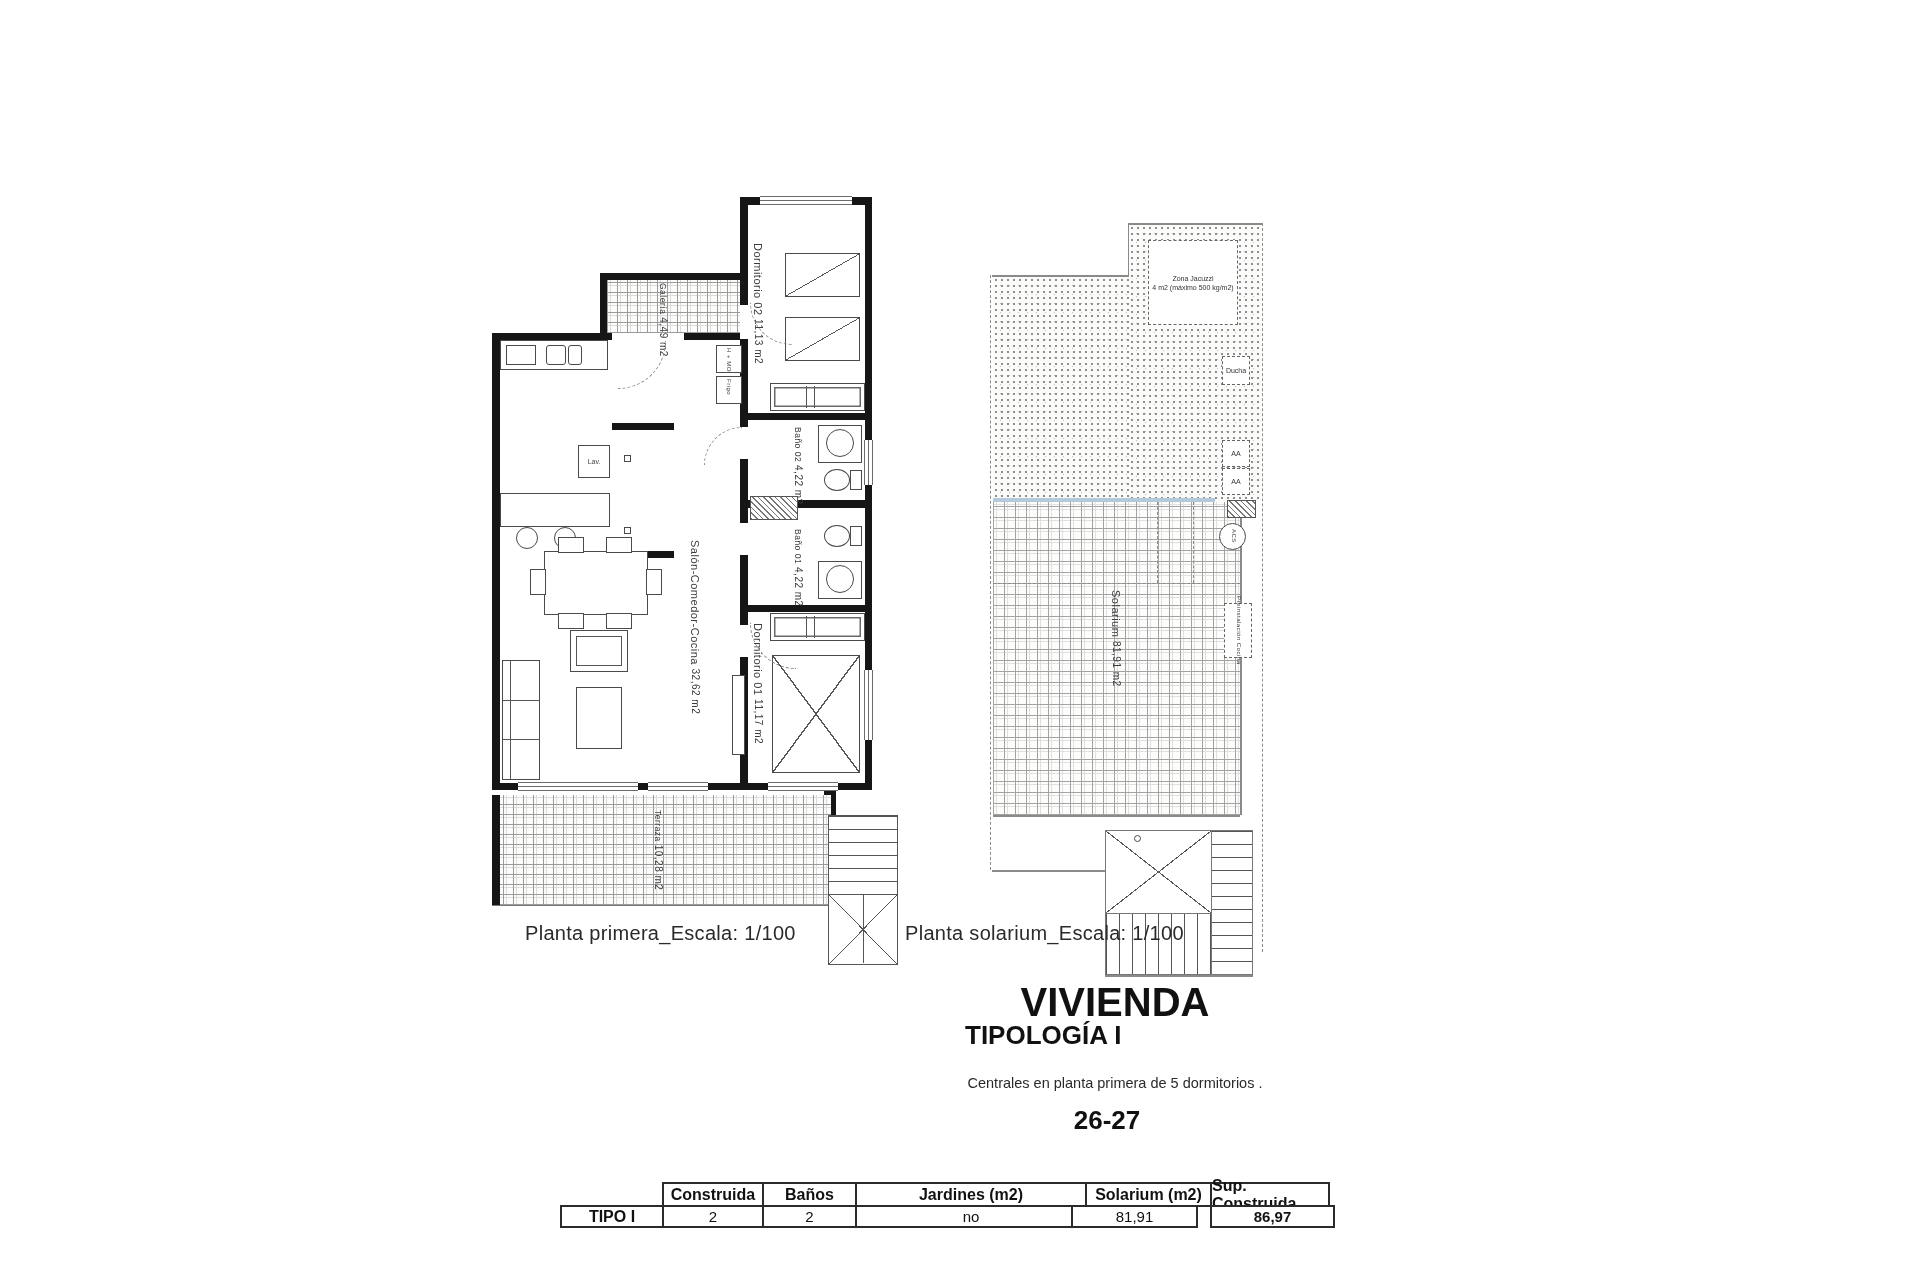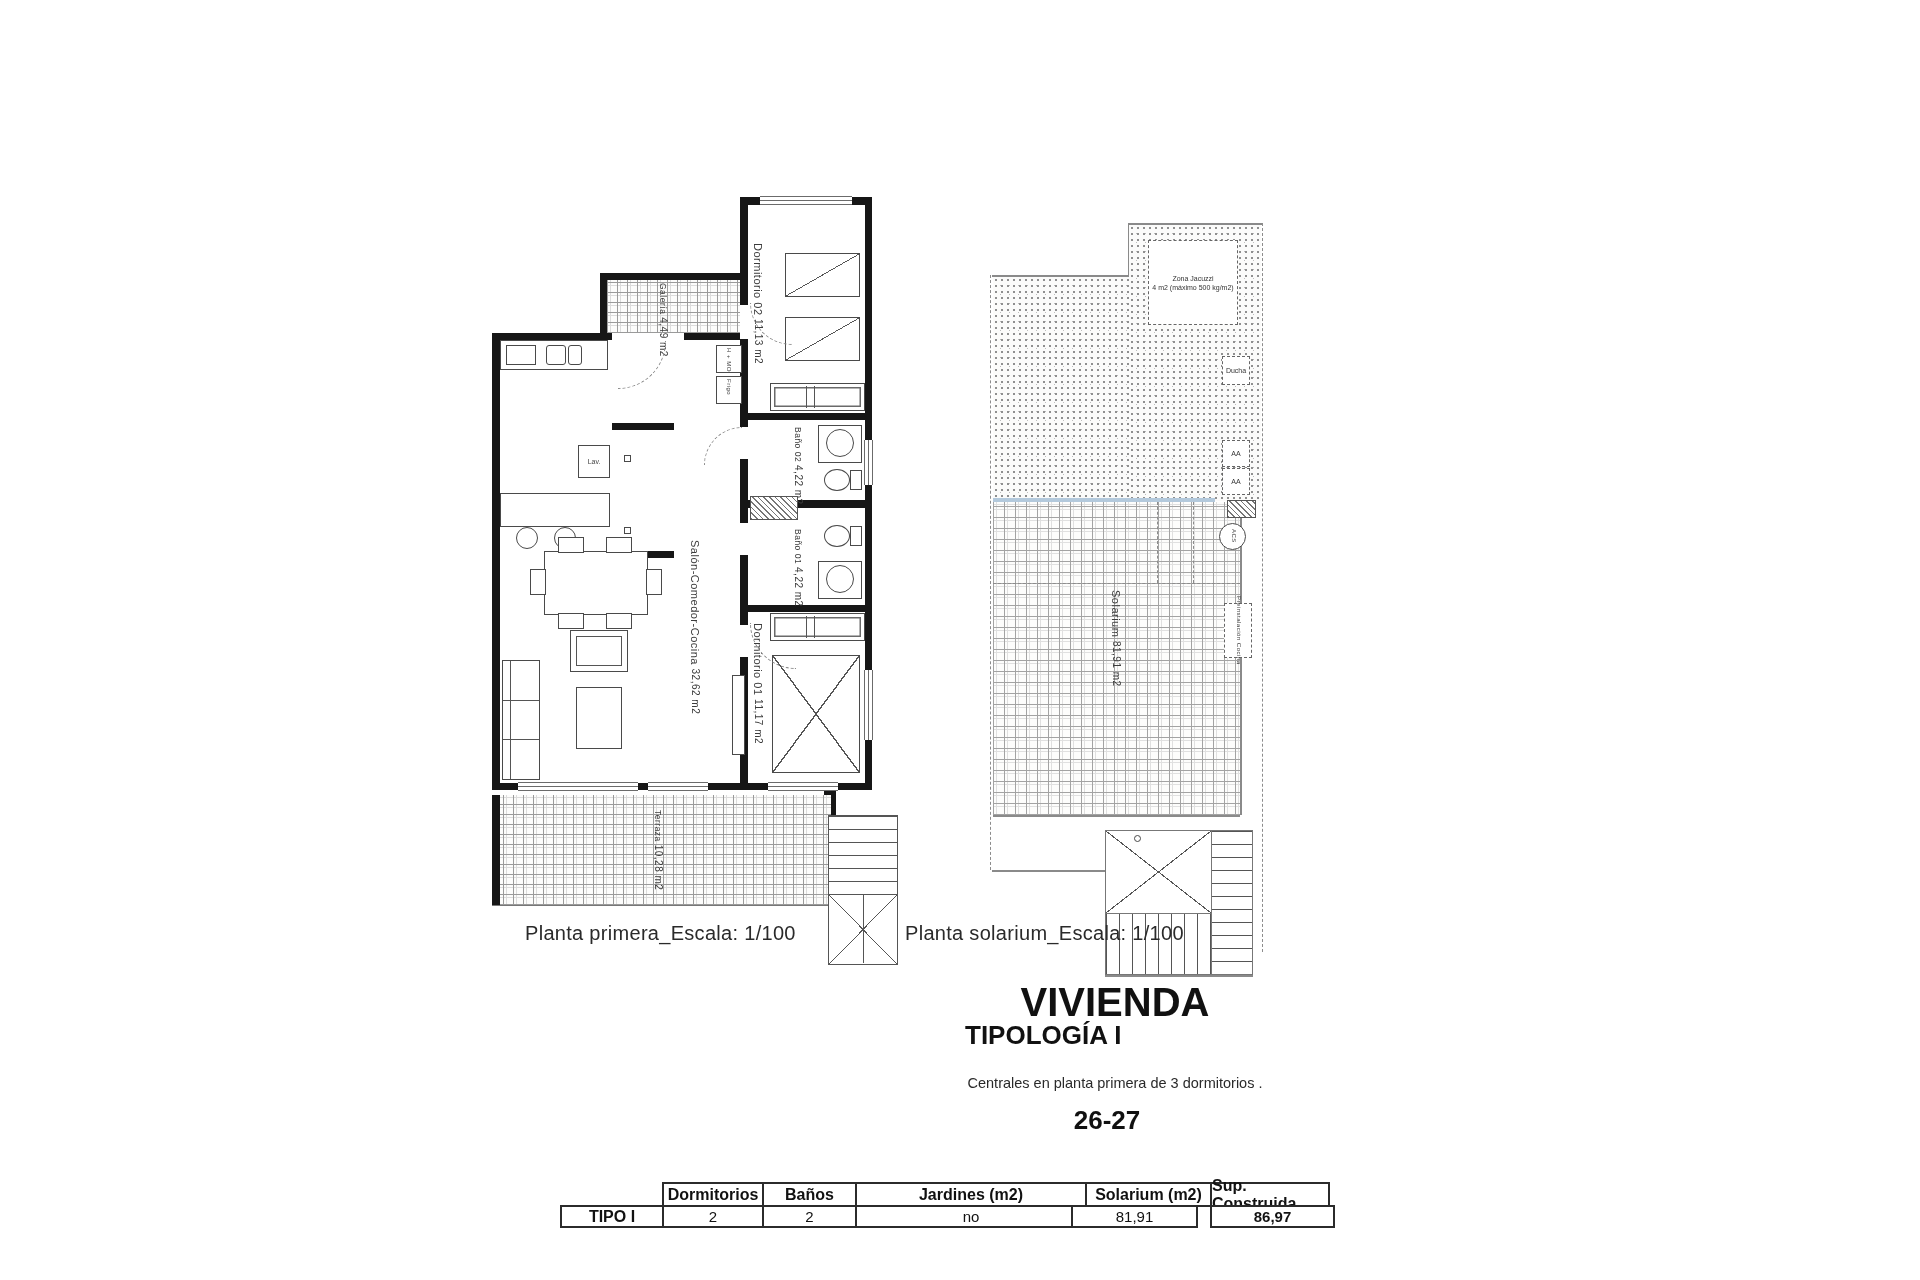--- a/index.html
+++ b/index.html
@@ -276,27 +276,27 @@
       <div class="abs roofx" style="left:0;top:0;width:105px;height:82px;"></div>
       <div class="circle" style="left:28px;top:4px;width:7px;height:7px;"></div>
     </div>
   </div>
 
   <div class="caption" style="left:525px;top:922px;">Planta primera_Escala: 1/100</div>
   <div class="caption" style="left:905px;top:922px;">Planta solarium_Escala: 1/100</div>
 
   <div class="big-title">VIVIENDA</div>
   <div class="sub-title">TIPOLOGÍA I</div>
-  <div class="desc">Centrales en planta primera de 3 dormitorios .</div>
+  <div class="desc">Centrales en planta primera de 5 dormitorios .</div>
   <div class="units">26-27</div>
 
   <div class="abs" style="left:560px;top:1158px;width:775px;height:70px;">
 
 
-    <div class="cell hd" style="left:102px;top:24px;width:102px;height:25px;">Dormitorios</div>
+    <div class="cell hd" style="left:102px;top:24px;width:102px;height:25px;">Construida</div>
     <div class="cell hd" style="left:202px;top:24px;width:95px;height:25px;">Baños</div>
     <div class="cell hd" style="left:295px;top:24px;width:232px;height:25px;">Jardines (m2)</div>
     <div class="cell hd" style="left:525px;top:24px;width:127px;height:25px;">Solarium (m2)</div>
     <div class="cell hd" style="left:650px;top:24px;width:120px;height:25px;">Sup. Construida</div>
 
     <div class="cell hd" style="left:0;top:47px;width:104px;height:23px;">TIPO I</div>
     <div class="cell" style="left:102px;top:47px;width:102px;height:23px;">2</div>
     <div class="cell" style="left:202px;top:47px;width:95px;height:23px;">2</div>
     <div class="cell" style="left:295px;top:47px;width:232px;height:23px;">no</div>
     <div class="cell" style="left:511px;top:47px;width:127px;height:23px;">81,91</div>

